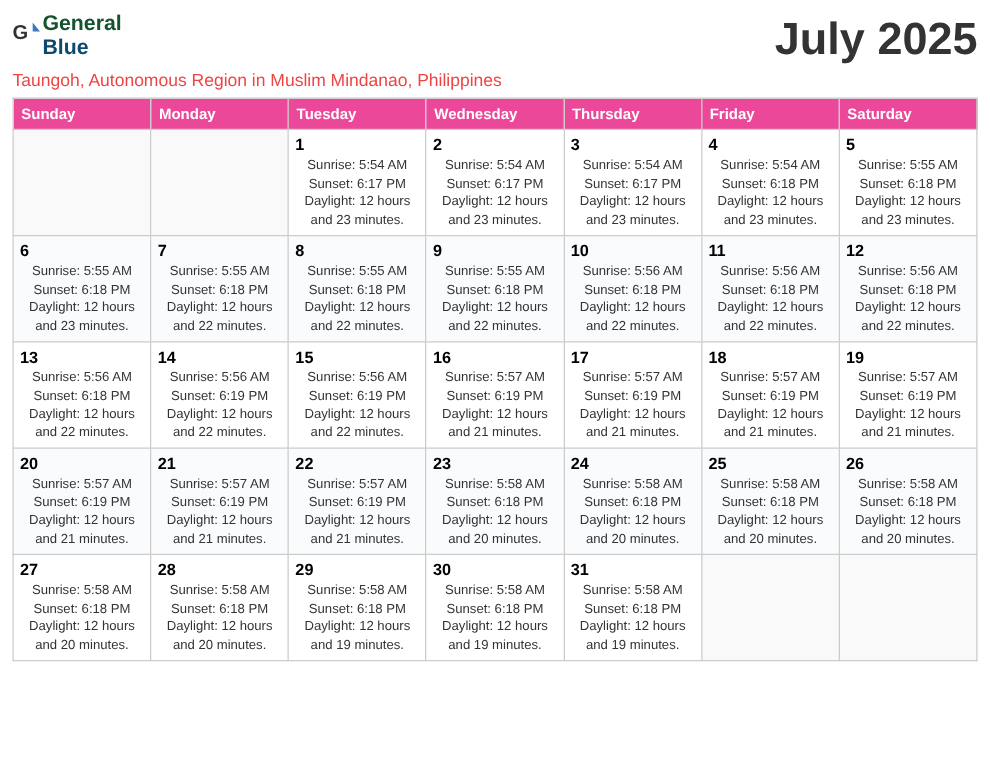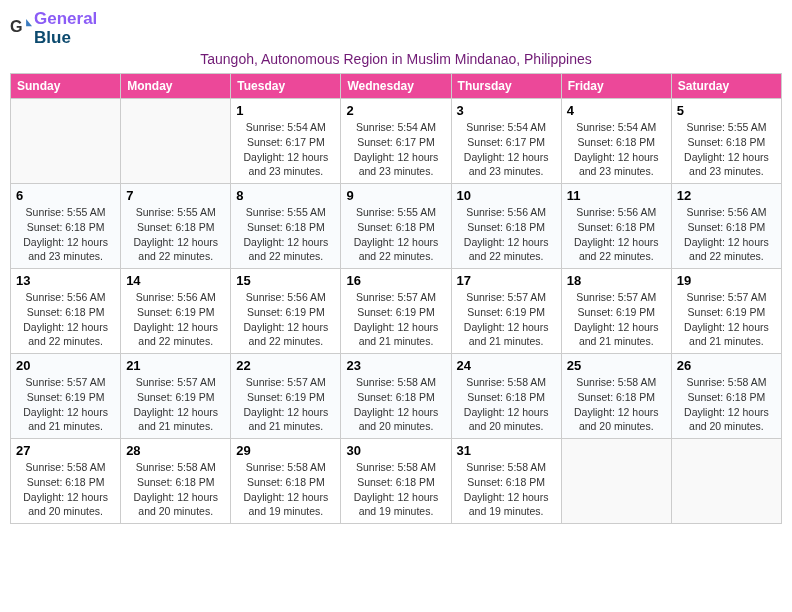--- a/index.html
+++ b/index.html
@@ -25,23 +25,23 @@
       width: 22px;
       height: 22px;
     }
     .month-title {
       font-size: 36px;
       font-weight: bold;
       color: #333;
       text-align: right;
     }
     .subtitle {
-      text-align: center;
+      text-align: left;
       font-size: 14px;
-      color: #701a75;
+      color: #ef4444;
       margin-bottom: 6px;
     }
     table {
       width: 100%;
       border-collapse: collapse;
       font-size: 11px;
     }
     .day-header {
       background-color: #ec4899;
       color: #fff;
@@ -84,24 +84,25 @@
 
 <div class="header">
   <div class="logo">
     <div>
       <svg class="logo-icon" viewBox="0 0 30 30" xmlns="http://www.w3.org/2000/svg">
         <text x="0" y="22" font-size="22" font-family="Arial" font-weight="bold" fill="#333">G</text>
         <polygon points="22,4 30,14 22,14" fill="#3a7abf"></polygon>
       </svg>
     </div>
     <div>
-      <div style="font-size:17px;font-weight:bold;color:#8b5cf6;line-height:1.1;">General</div>
+      <div style="font-size:17px;font-weight:bold;color:#14532d;line-height:1.1;">General</div>
       <div style="font-size:17px;font-weight:bold;color:#0c4a6e;line-height:1.1;">Blue</div>
     </div>
   </div>
+  <div class="month-title">July 2025</div>
 </div>
 
 <div class="subtitle">Taungoh, Autonomous Region in Muslim Mindanao, Philippines</div>
 
 <table>
   <thead>
     <tr>
     <th class="day-header">Sunday</th>
         <th class="day-header">Monday</th>
         <th class="day-header">Tuesday</th>

